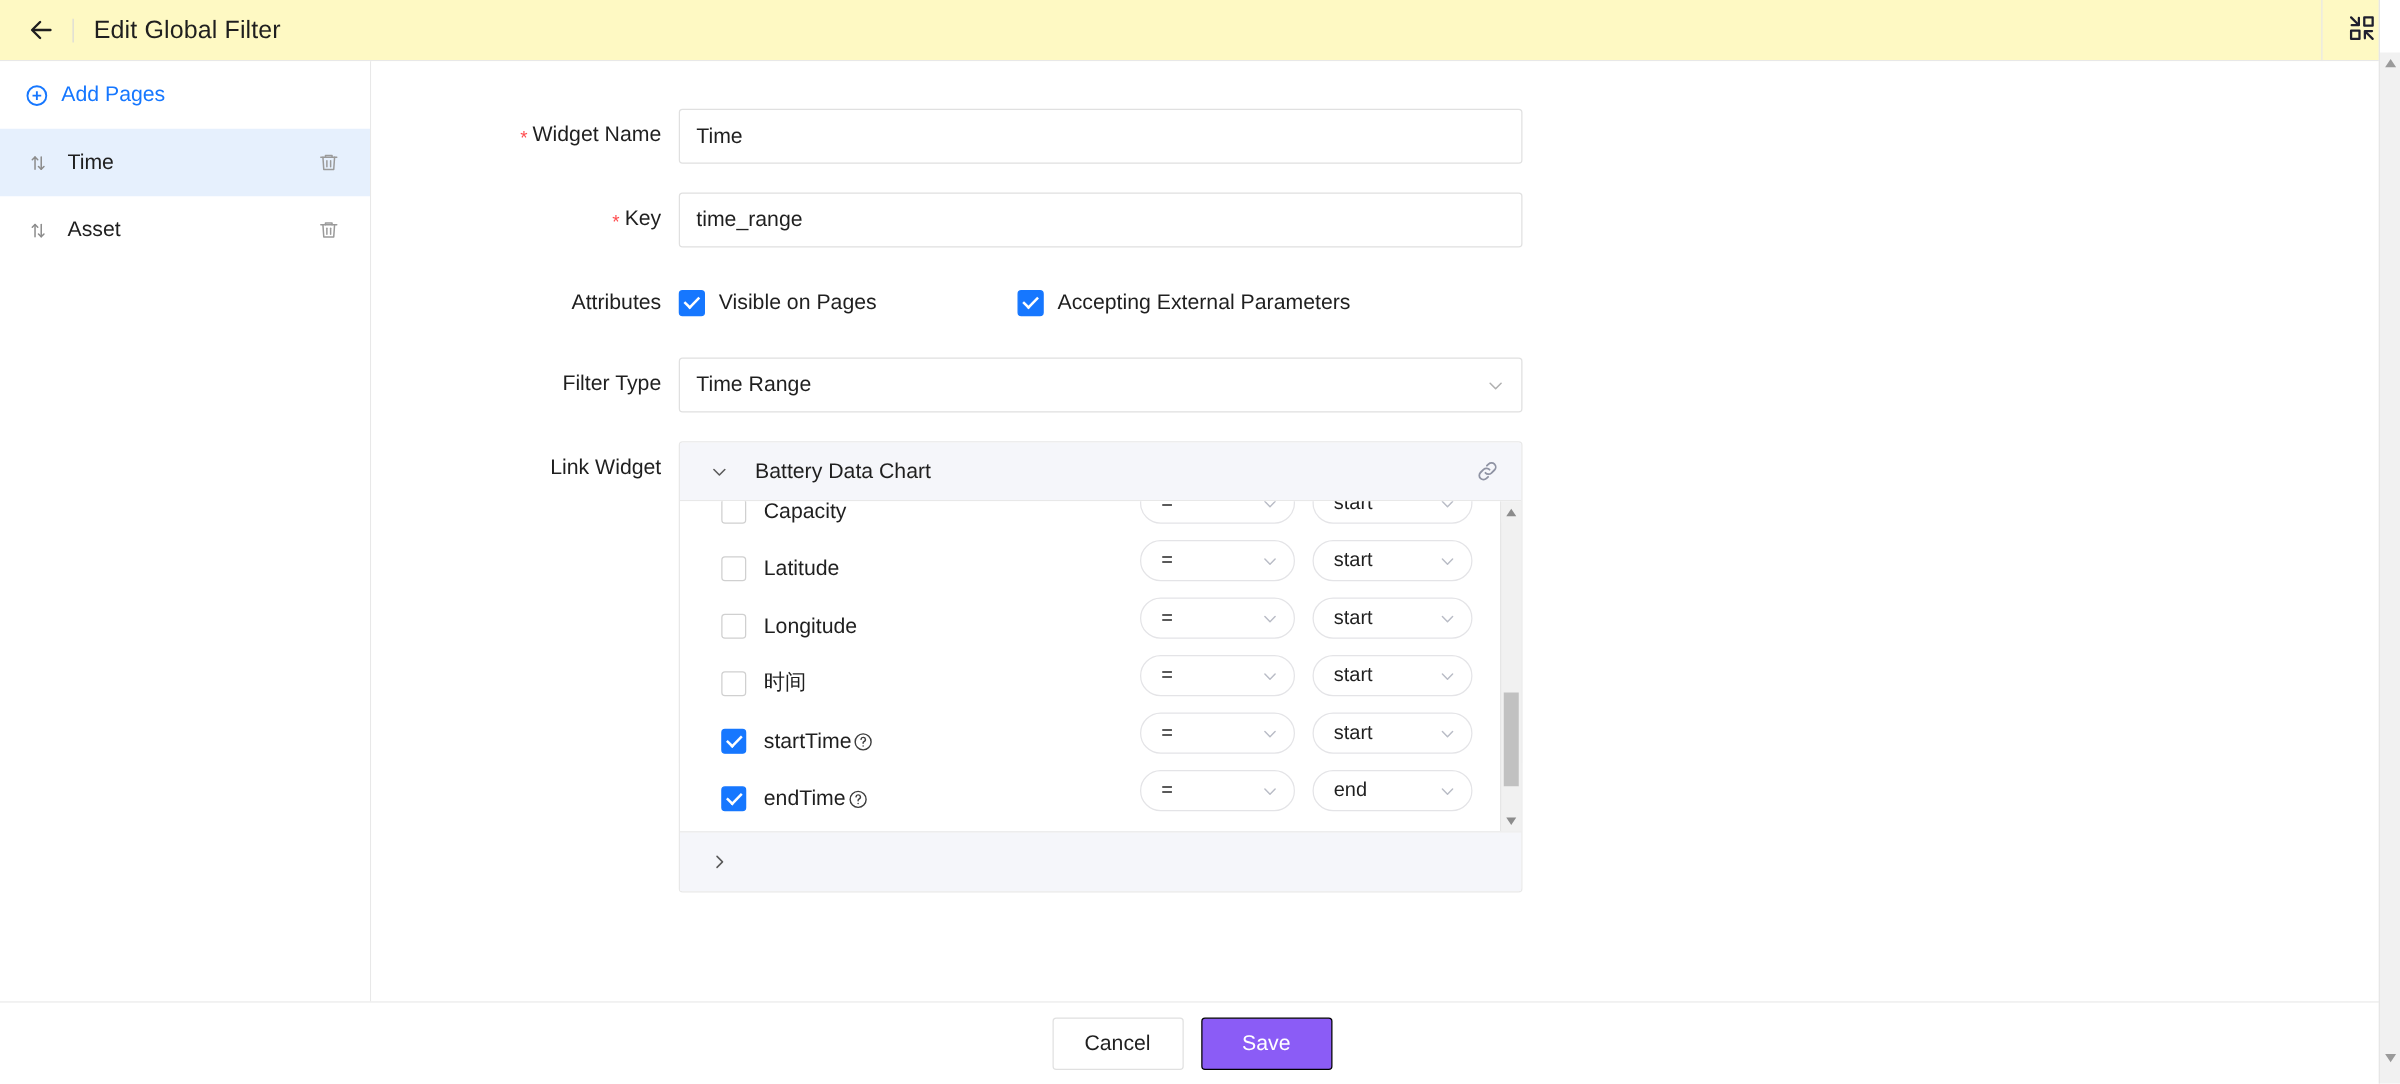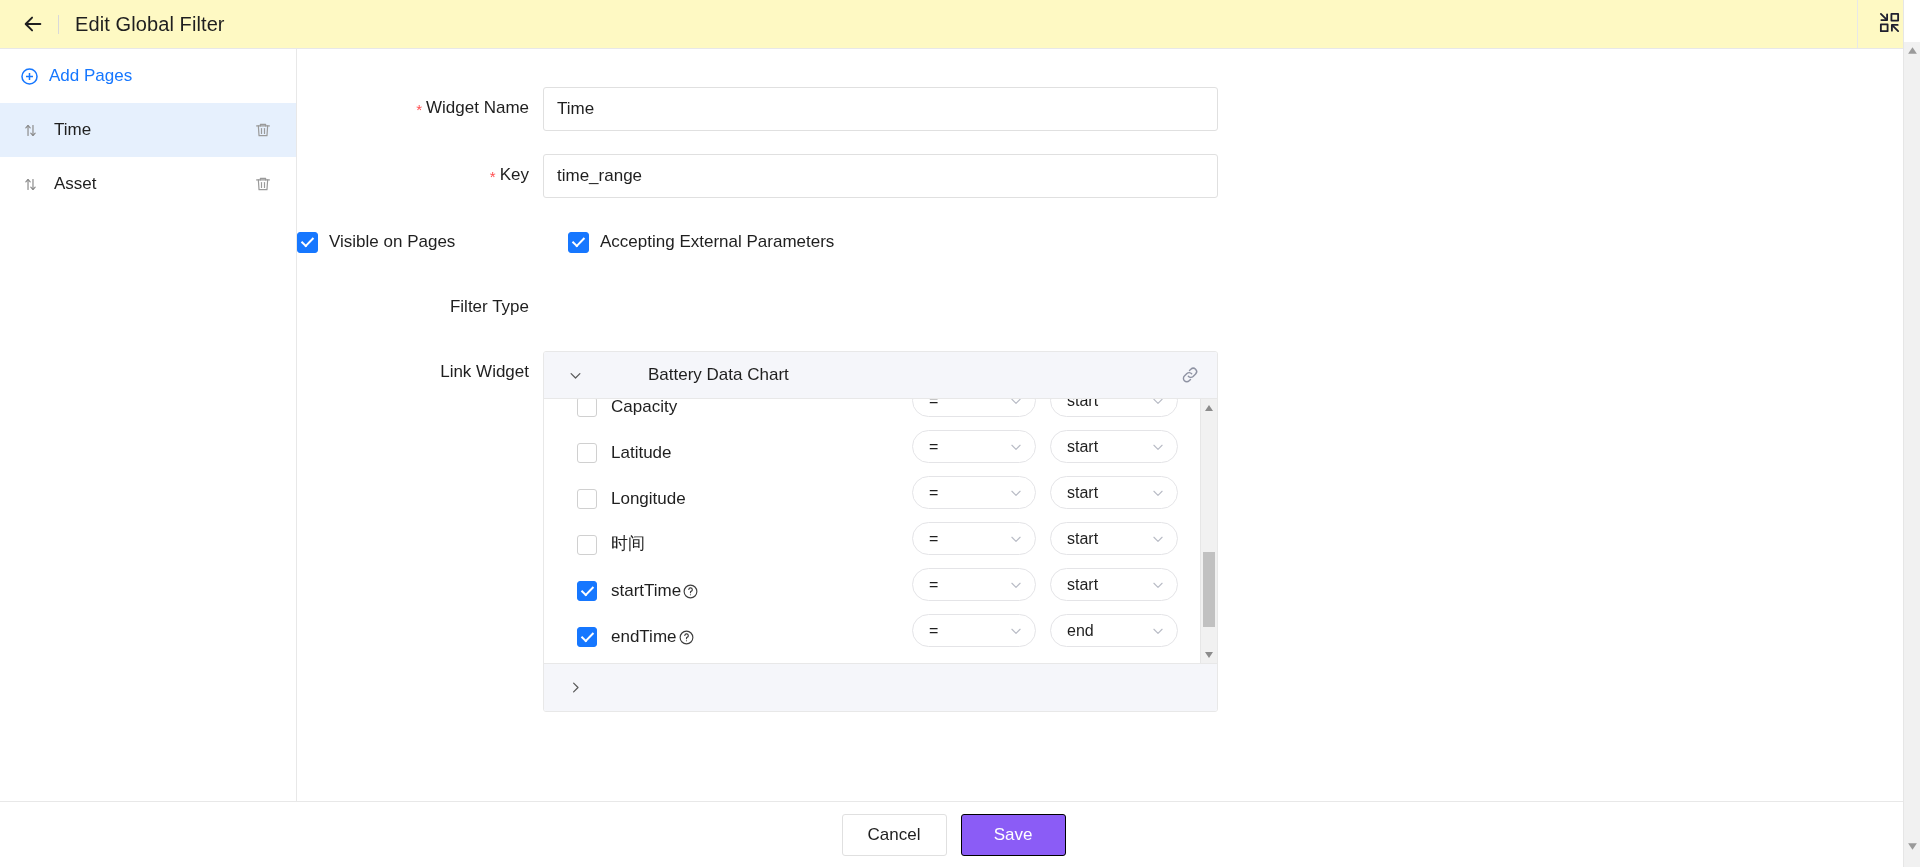--- a/index.html
+++ b/index.html
@@ -226,21 +226,20 @@
   .collapse-head {
     height: 47px;
     background: #f5f6fa;
     display: flex;
     align-items: center;
     padding: 0 17px 0 24px;
     font-size: 17px;
     color: #1f1f1f;
     cursor: pointer;
     border-bottom: 1px solid #e8e8e8;
-    gap: 44px;
   }
   .collapse-head .chev {
     width: 18px;
     display: flex; align-items: center;
     color: #5a5a5a;
     margin-right: 18px;
   }
   .collapse-head .head-title { flex: 1; }
   .collapse-head .link-icon {
     color: #8f93a3;
@@ -498,36 +497,47 @@
         <div class="form-row">
           <div class="form-label">
             <span class="req-star">*</span><span>Key</span>
           </div>
           <div class="form-control">
             <input class="text-input" type="text" value="time_range" style="">
           </div>
         </div>
 
         <div class="form-row">
+          <div class="form-label">Attributes</div>
           <div class="form-control">
             <div class="checkbox-row">
               <label class="cb-group first">
                 <span class="cb checked"></span>
                 <span>Visible on Pages</span>
               </label>
               <label class="cb-group">
                 <span class="cb checked"></span>
                 <span>Accepting External Parameters</span>
               </label>
             </div>
           </div>
         </div>
 
         <div class="form-row">
           <div class="form-label">Filter Type</div>
+          <div class="form-control">
+            <div class="select-box">
+              <span>Time Range</span>
+              <span class="caret">
+                <svg width="15" height="15" viewBox="0 0 24 24" fill="none" stroke="currentColor" stroke-width="2" stroke-linecap="round" stroke-linejoin="round">
+                    <polyline points="5 9 12 16 19 9"></polyline>
+                  </svg>
+              </span>
+            </div>
+          </div>
         </div>
 
         <div class="form-row">
           <div class="form-label">Link Widget</div>
           <div class="form-control">
             <div class="collapse-wrap">
 
               <div class="collapse-head">
                 <span class="chev">
                   <svg width="15" height="15" viewBox="0 0 24 24" fill="none" stroke="currentColor" stroke-width="2" stroke-linecap="round" stroke-linejoin="round">

